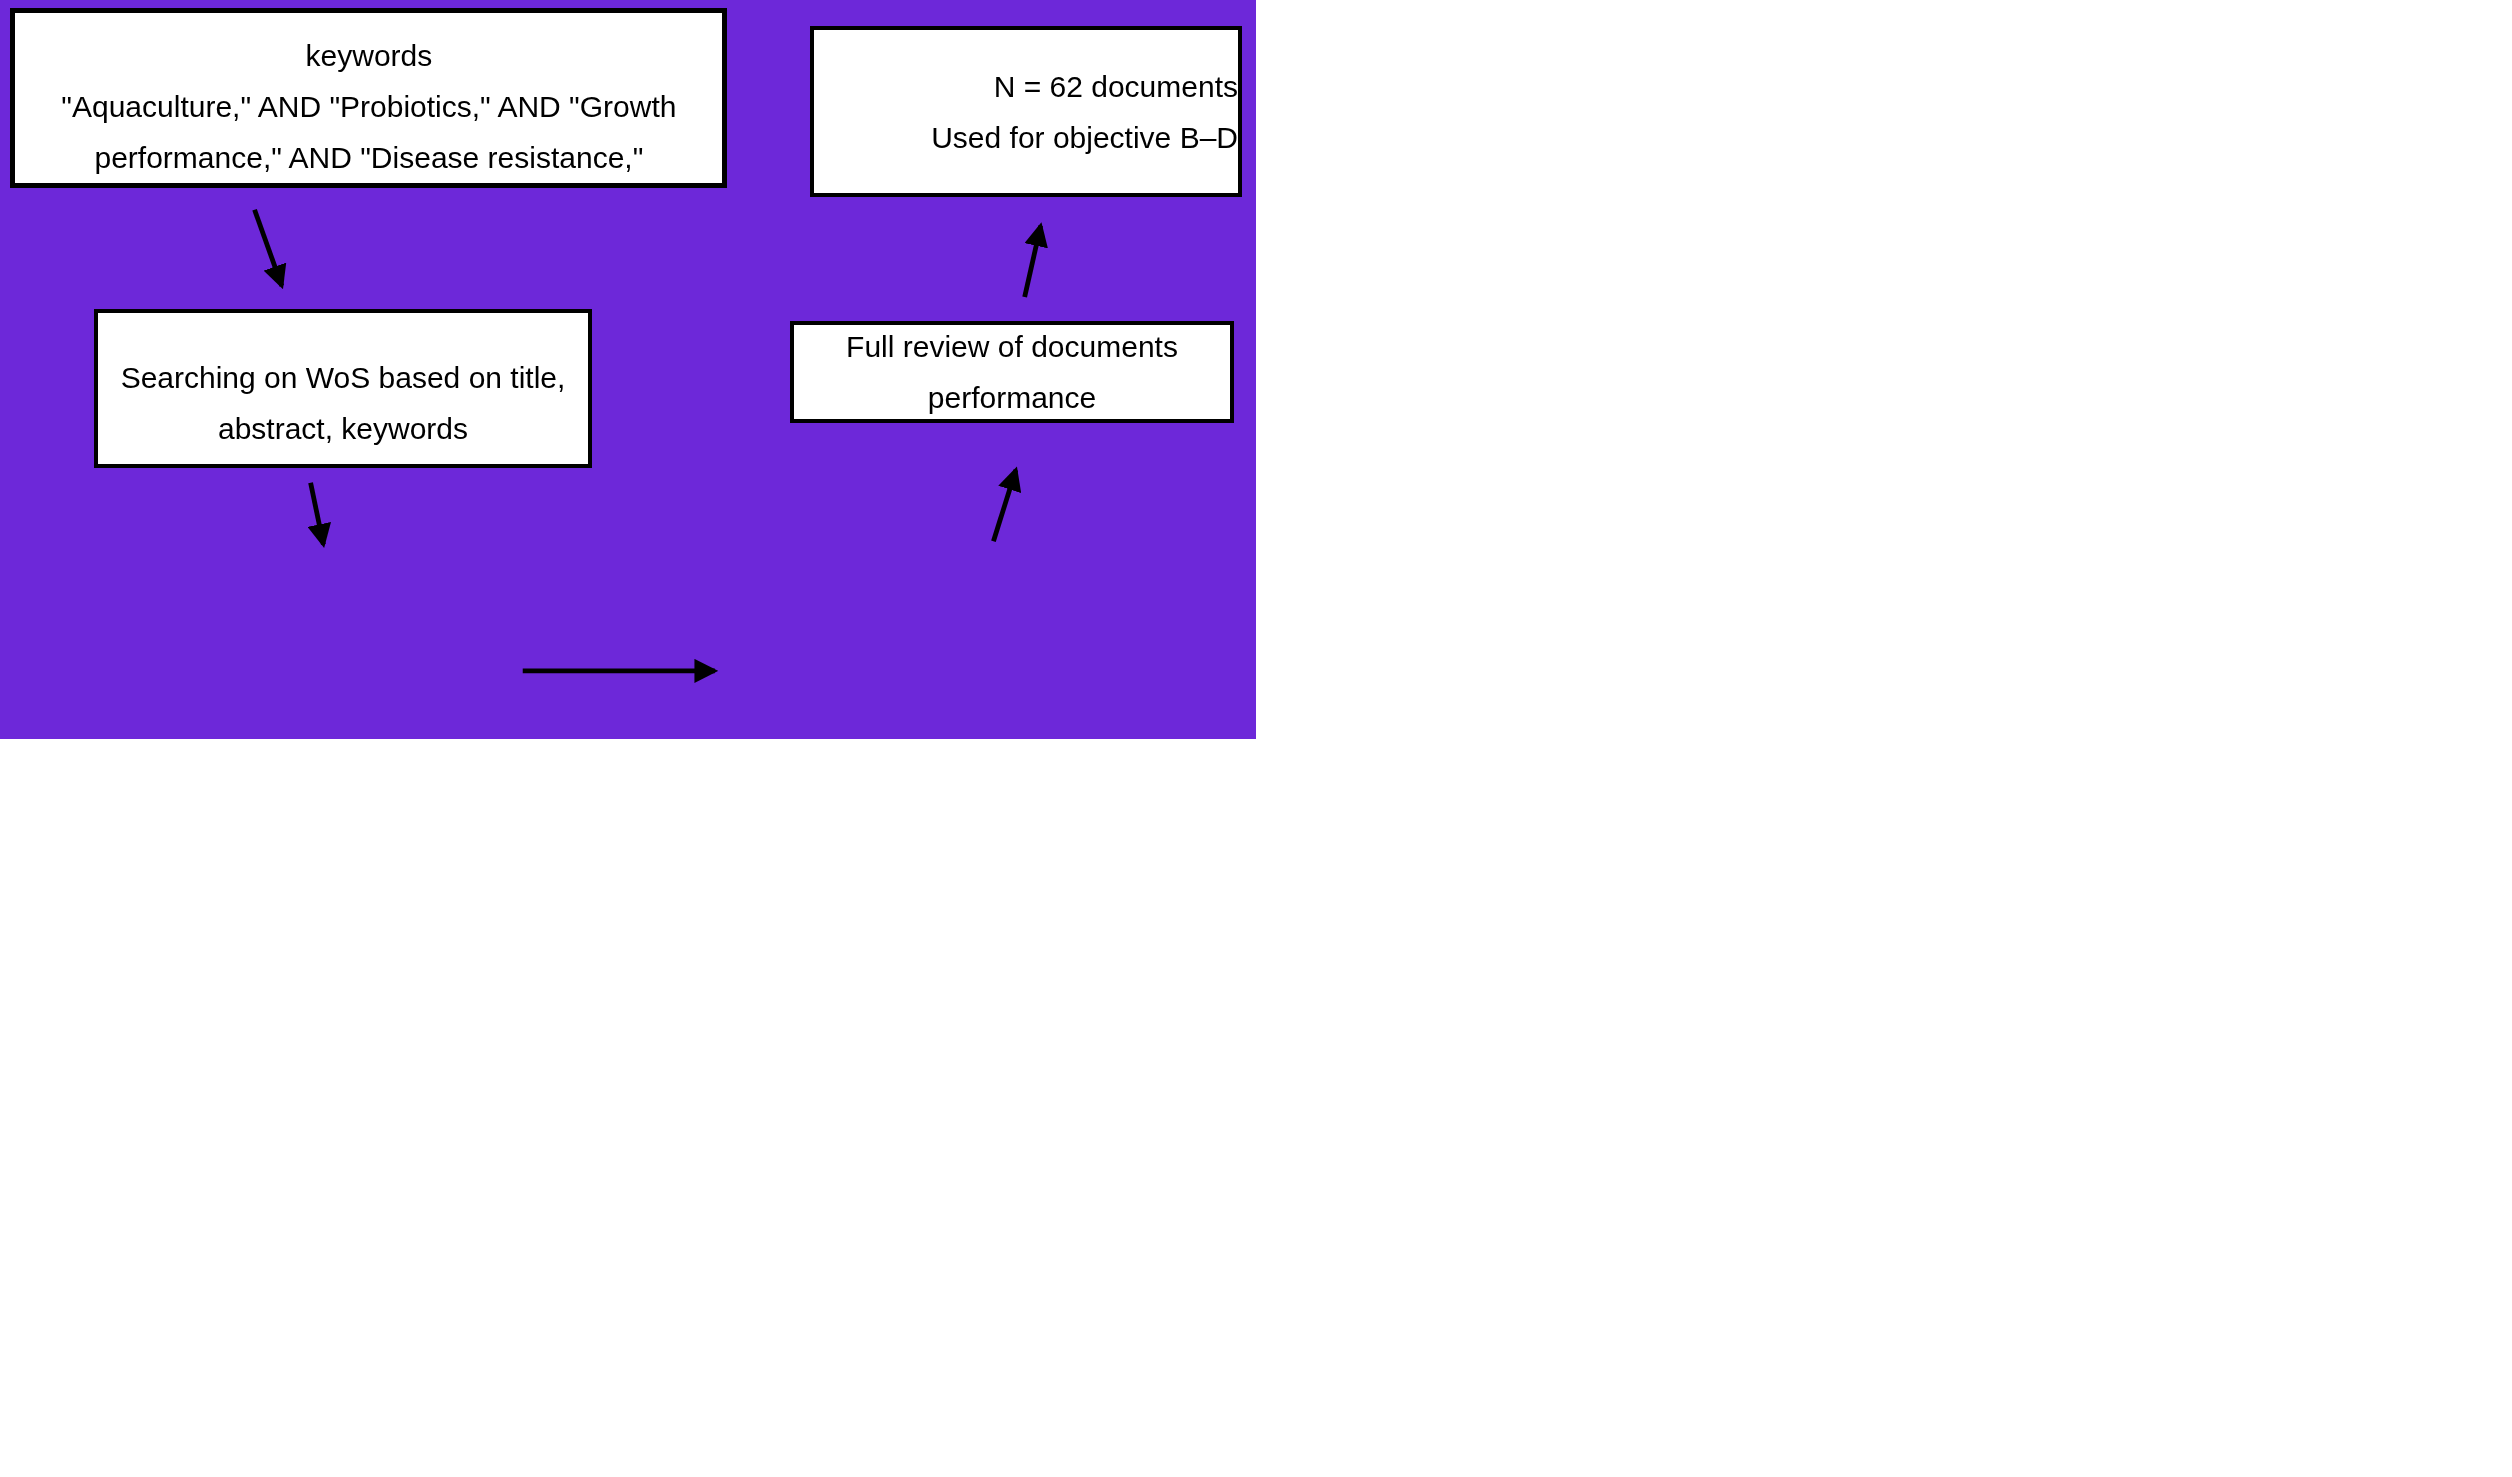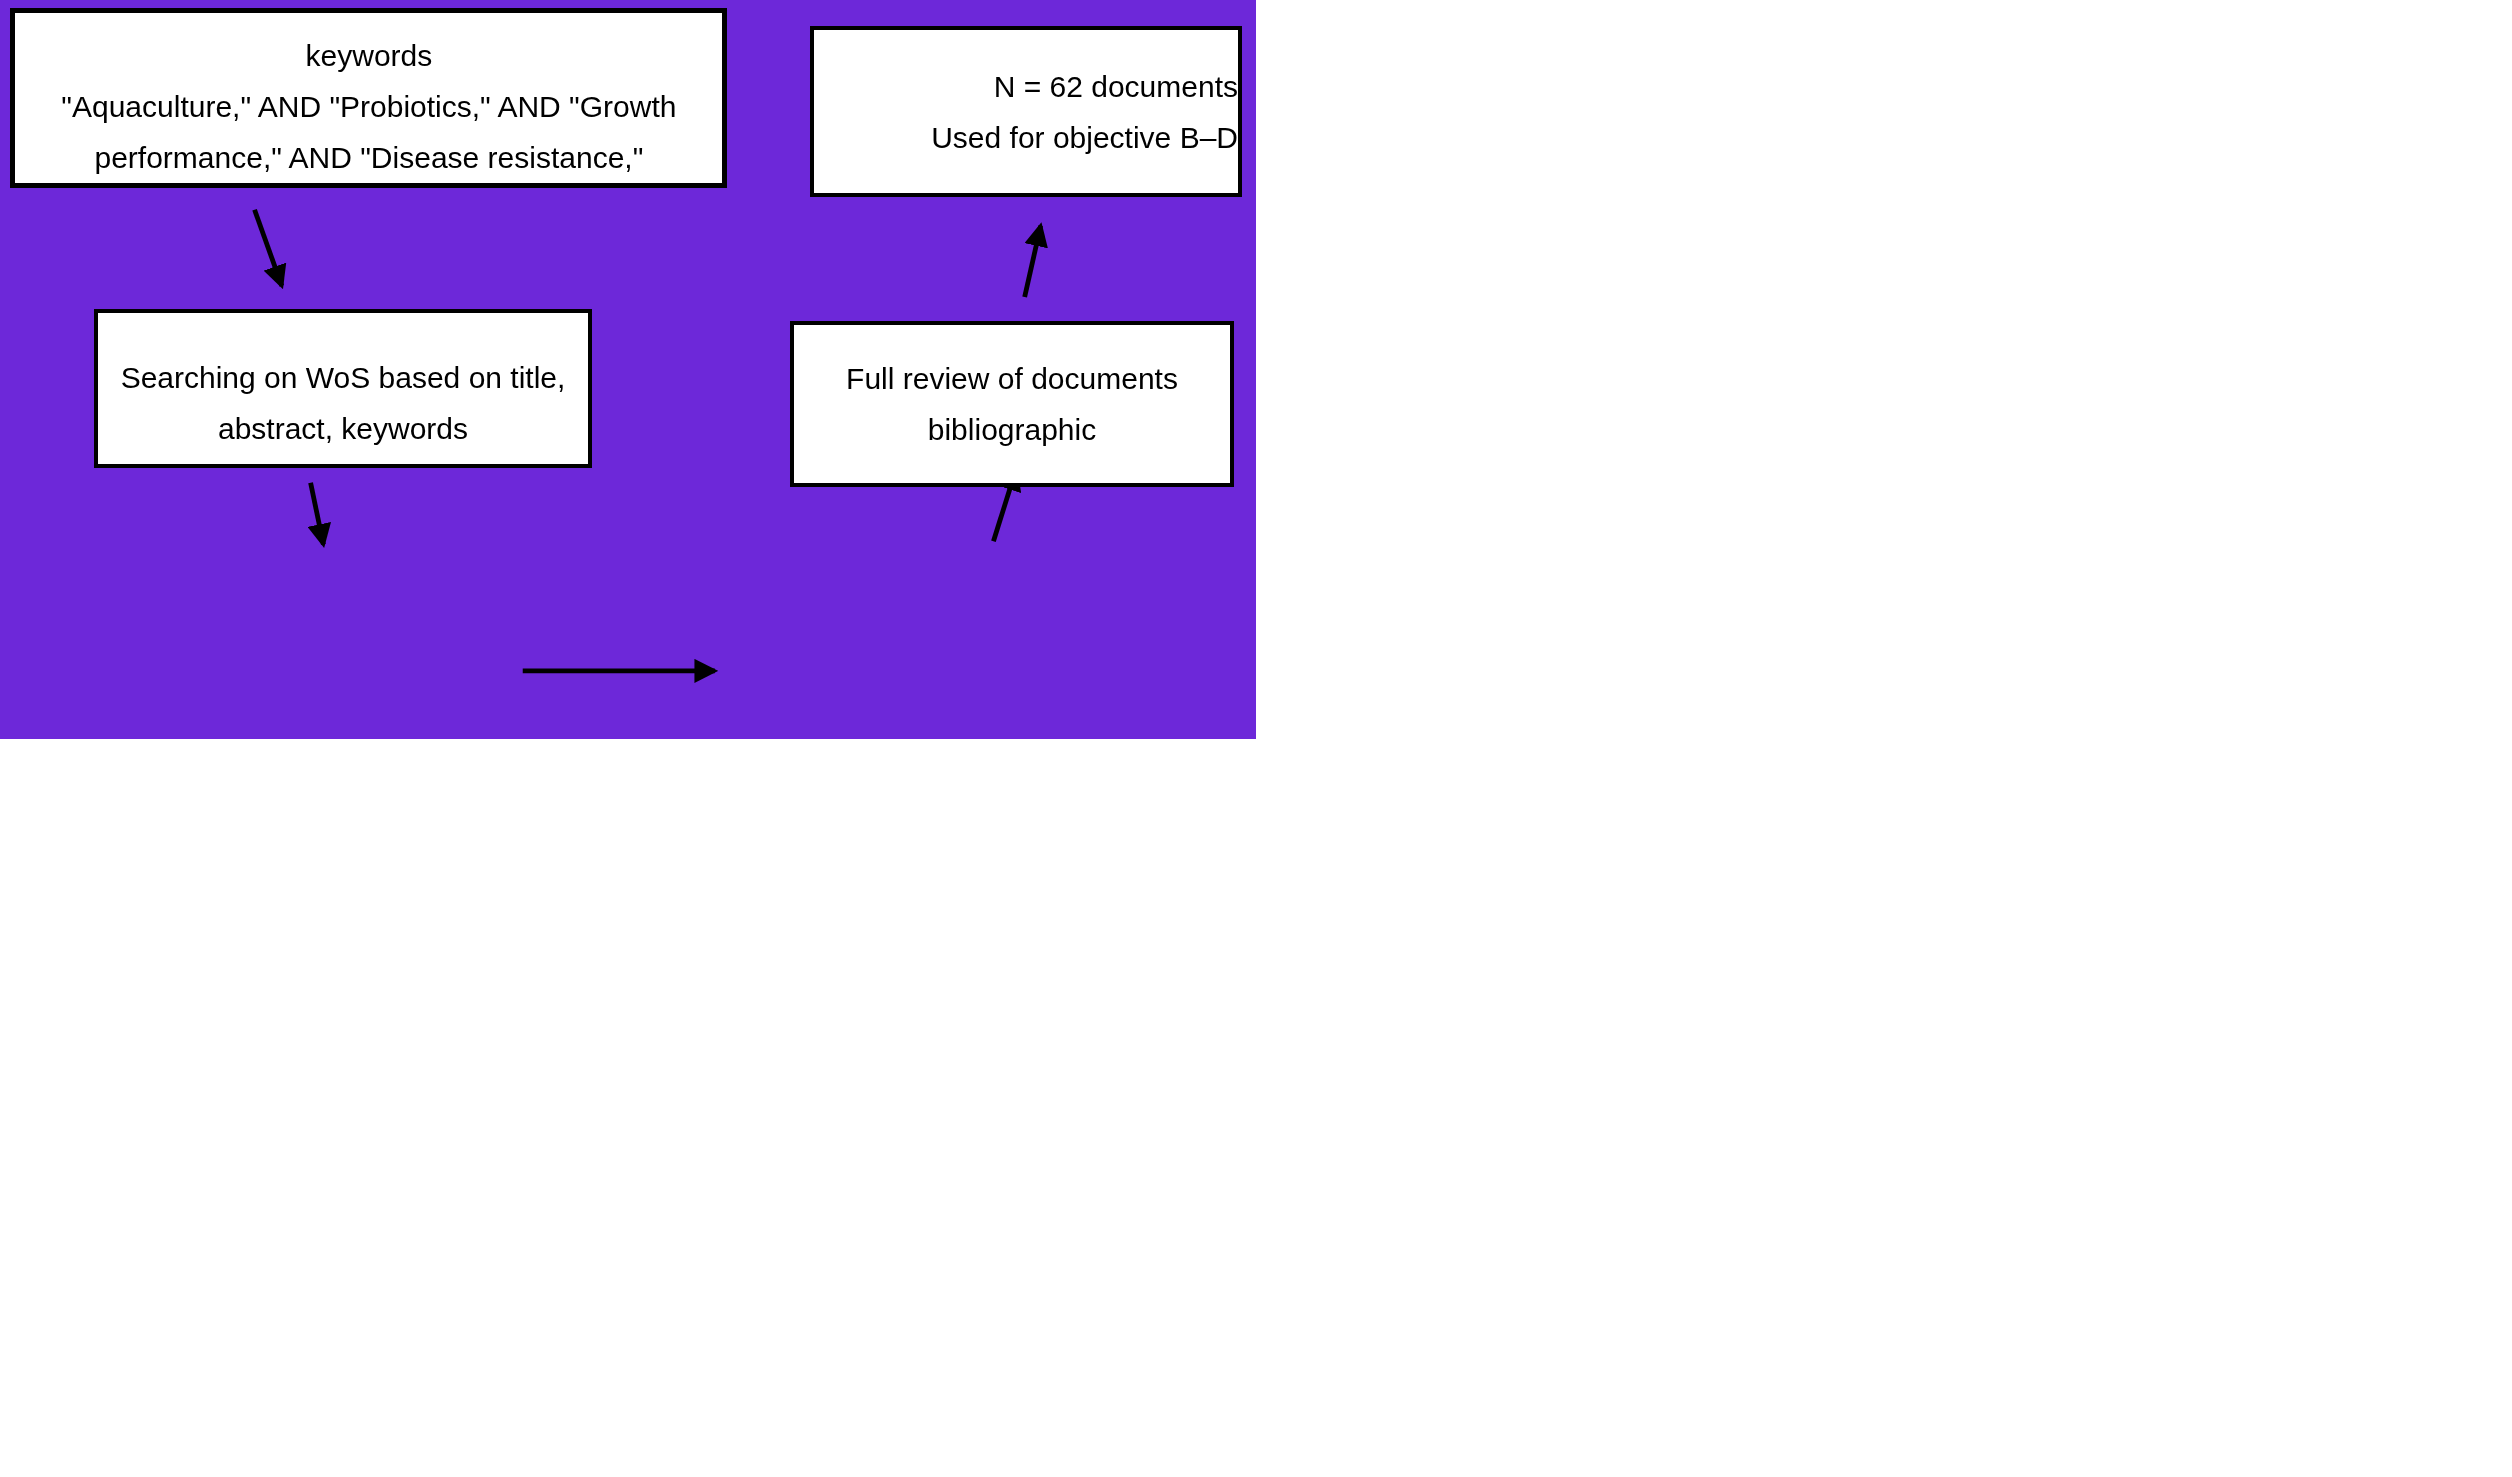--- a/index.html
+++ b/index.html
@@ -43,21 +43,21 @@
   }
   #node-n175 {
     left: 153px; top: 578px; width: 370px; height: 155px;
     padding-top: 30px;
   }
   #node-biblio {
     left: 745px; top: 578px; width: 444px; height: 155px;
     padding-top: 17.6px;
   }
   #node-review {
-    left: 790px; top: 321px; width: 444px; height: 166px;
+    left: 790px; top: 321px; width: 444px; height: 102px;
   }
   #node-n62 {
     left: 810px; top: 26px; width: 432px; height: 171px; align-items: flex-end;
   }
   .connectors {
     position: absolute;
     left: 0; top: 0;
     width: 1256px;
     height: 739px;
     pointer-events: none;
@@ -93,21 +93,21 @@
 
   <div class="node" id="node-search">
     <div class="line">Searching on WoS based on title,</div>
     <div class="line">abstract, keywords</div>
   </div>
 
 
 
   <div class="node" id="node-review">
     <div class="line">Full review of documents</div>
-    <div class="line">bibliographic</div>
+    <div class="line">performance</div>
   </div>
 
   <div class="node" id="node-n62">
     <div class="line">N = 62 documents</div>
     <div class="line">Used for objective B–D</div>
   </div>
 
 </div>
 
 

